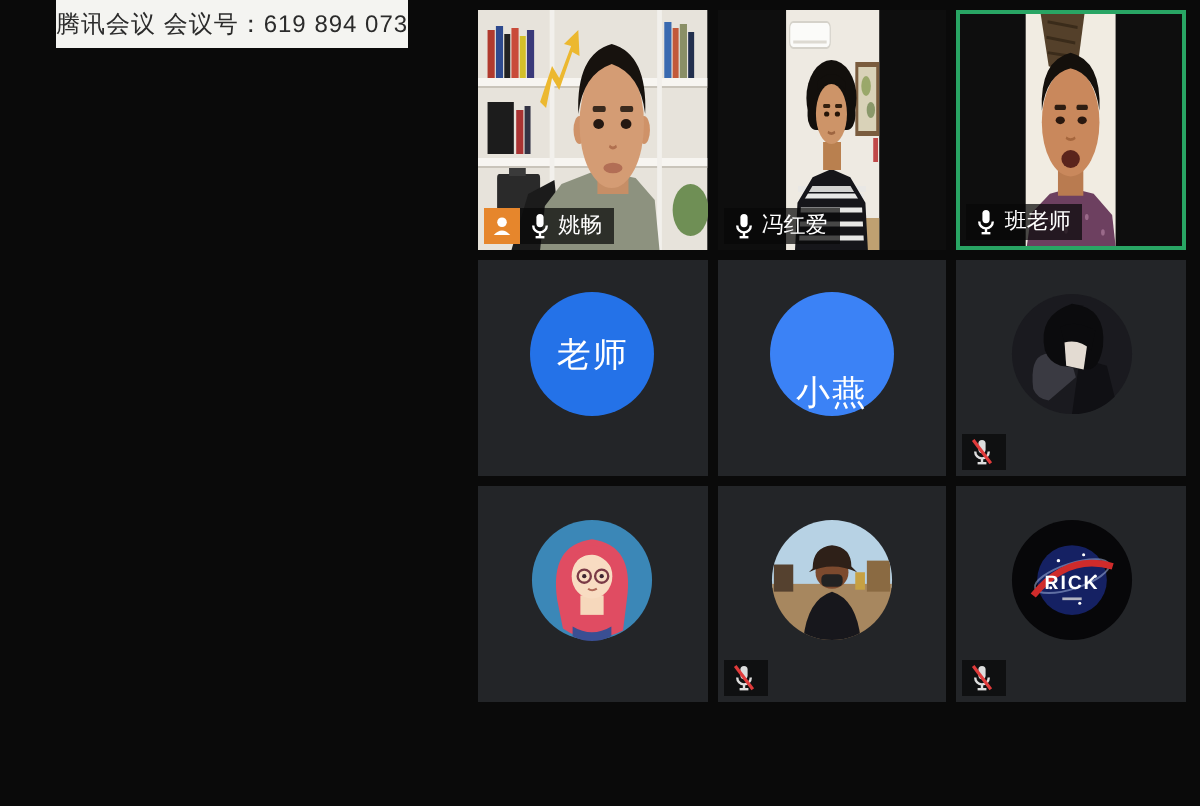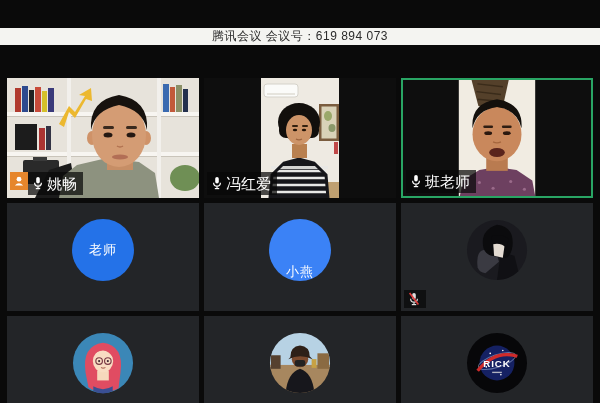--- a/index.html
+++ b/index.html
@@ -1,34 +1,34 @@
 <!DOCTYPE html>
 <html><head>
 <meta charset="utf-8">
 <style>
   * { margin:0; padding:0; box-sizing:border-box; }
   html,body { width:600px; height:403px; overflow:hidden; background:#000;
     font-family:"Liberation Sans","DejaVu Sans",sans-serif; }
-  .window { width:600px; height:403px; display:flex; flex-direction:column; background:#0a0a0a;gap:28px; }
+  .window { width:600px; height:403px; display:flex; flex-direction:row; background:#0a0a0a;gap:28px; }
   .top-strip { height:4px; background:linear-gradient(90deg,#474a3a,#5a5d4a,#6a6d58,#3e412f,#52553f); }
   .titlebar { height:24px; background:#f4f4f1; display:flex; align-items:center; justify-content:center;
     font-size:12px; color:#2b2b2b; letter-spacing:.5px; }
   .stage { flex:1; background:#0a0a0a; padding:5px 7px 0 7px; }
   .grid { display:grid; grid-template-columns:repeat(3,1fr); grid-template-rows:120px 108px 108px; gap:5px; }
   .tile { position:relative; background:#232528; overflow:hidden; }
   .tile.video { background:#101010; }
   .tile.active { border:2px solid #29a564; }
   .feed { position:absolute; inset:0; width:100%; height:100%; }
   .avatar-wrap { position:absolute; inset:0 0 14px 0; display:flex; align-items:center; justify-content:center; }
   .avatar-circle { width:62px; height:62px; border-radius:50%; display:flex; align-items:center; justify-content:center;
-    color:#fff; font-size:13px; letter-spacing:1px; }
+    color:#fff; font-size:17px; letter-spacing:1px; }
   .bottom-row { position:absolute; left:3px; bottom:3px; display:flex; align-items:stretch; gap:0; }
   .host-badge { width:18px; height:18px; background:#e6862c; display:flex; align-items:center; justify-content:center; }
   .label { display:flex; align-items:center; gap:3px; background:rgba(8,8,8,.72);
-    padding:2px 6px 2px 4px; color:#fff; font-size:15px; line-height:1.3; white-space:nowrap; }
+    padding:2px 6px 2px 4px; color:#fff; font-size:11px; line-height:1.3; white-space:nowrap; }
   .micbox { width:12px; height:14px; flex:0 0 auto; }
   svg { display:block; }
 </style>
 </head>
 <body>
 
 <div class="window">
   <div class="top-strip"></div>
   <div class="titlebar">
     <span>腾讯会议 会议号：619 894 073</span>

